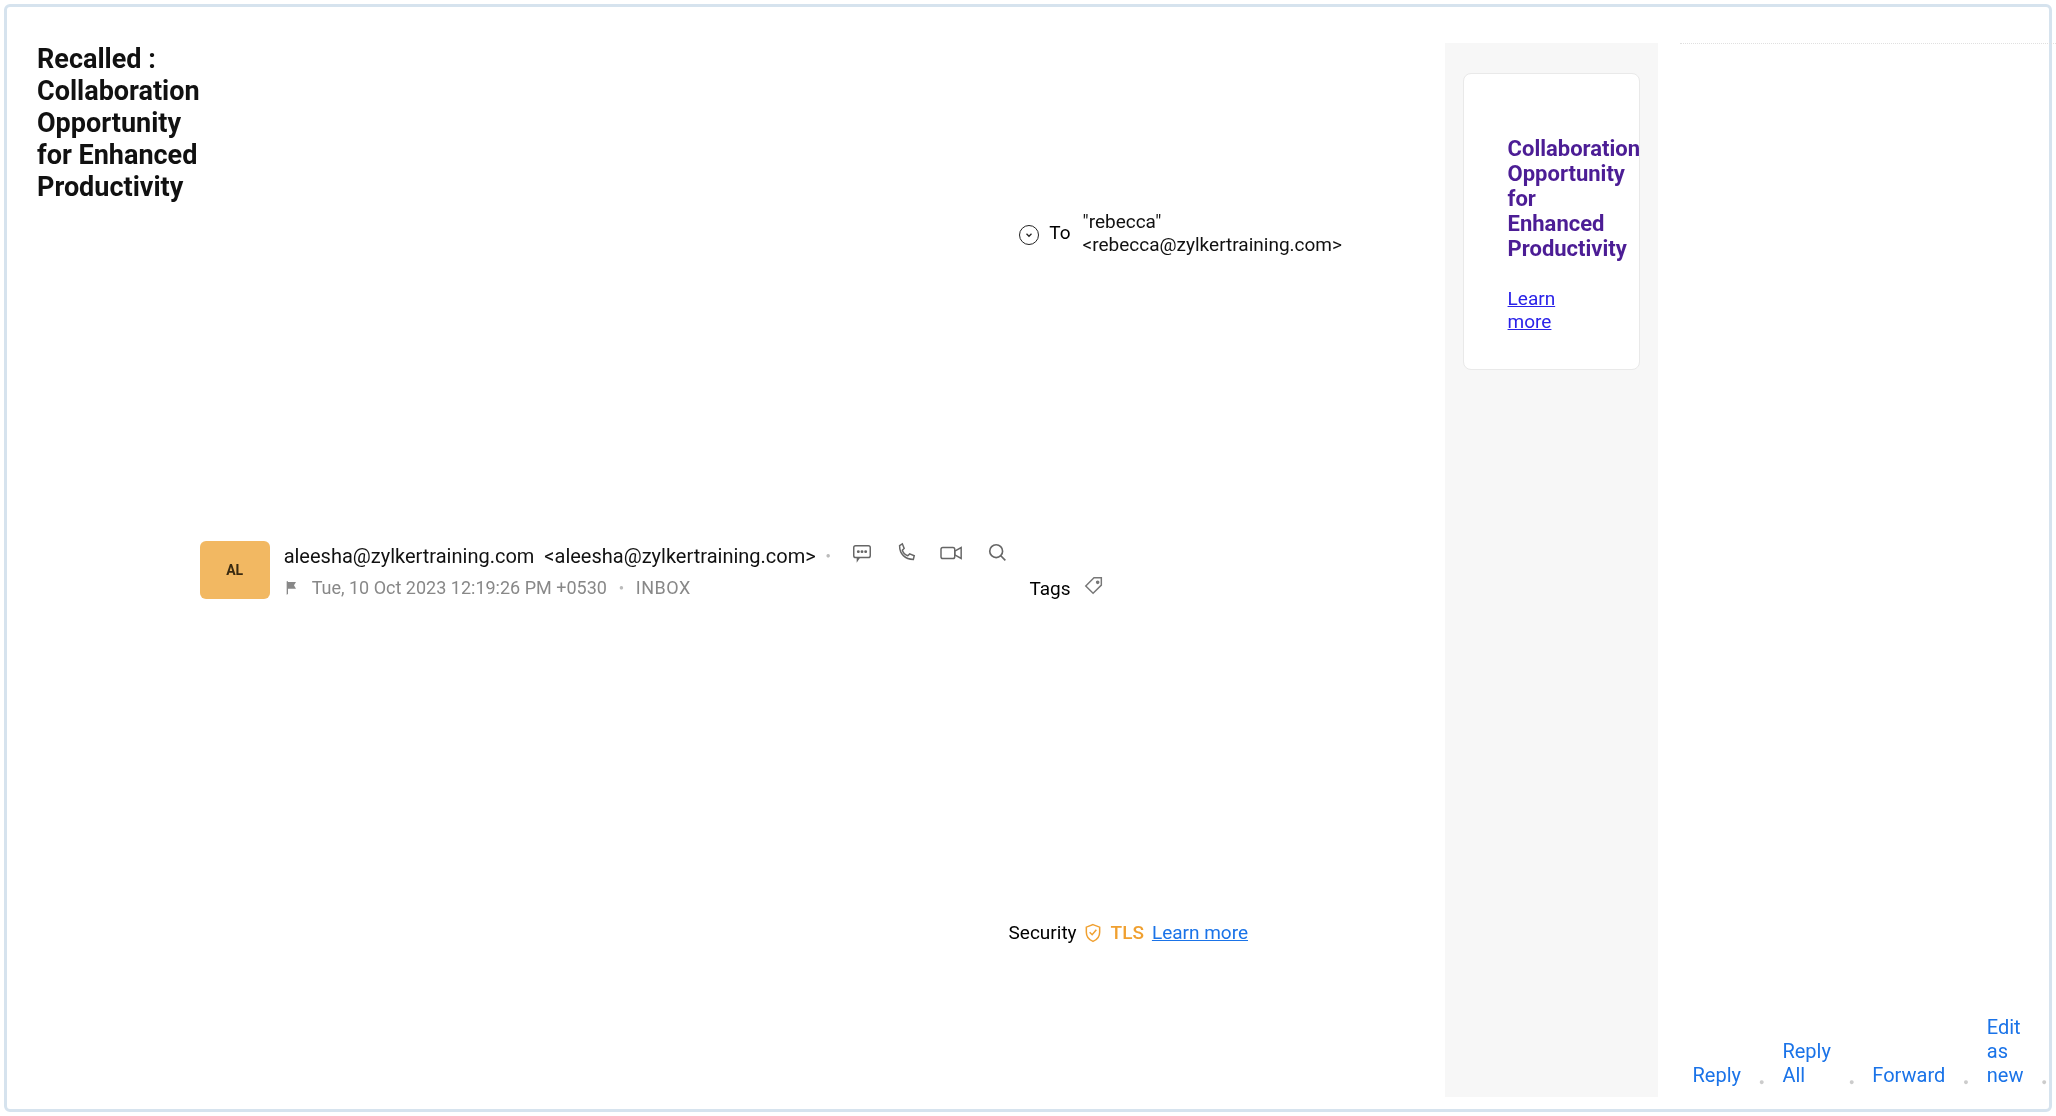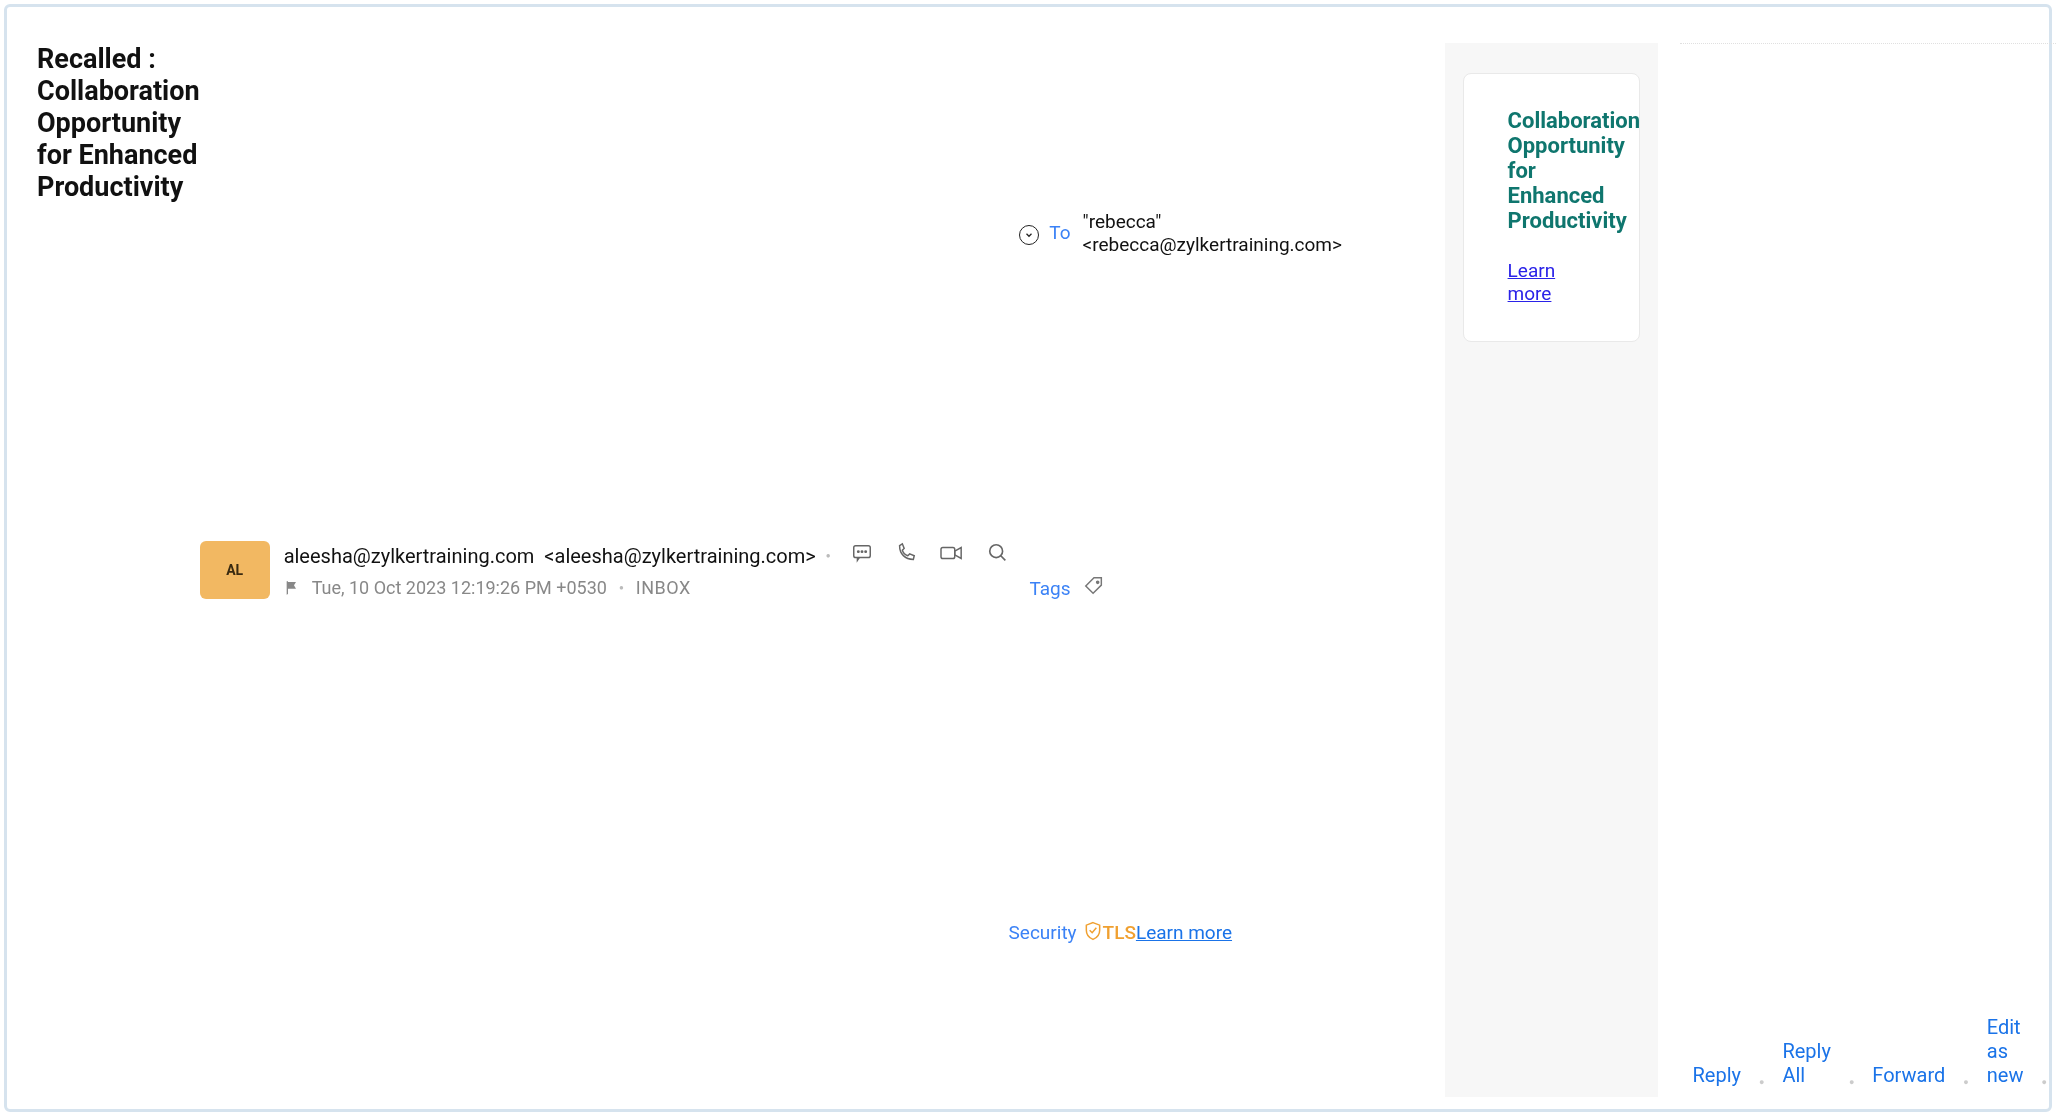--- a/index.html
+++ b/index.html
@@ -72,32 +72,32 @@
   }
   .folder-badge { color: #888; letter-spacing: 0.5px; }
   .fields {
     margin-top: 14px;
     display: grid;
     grid-template-columns: 74px auto;
     row-gap: 14px;
     align-items: center;
     font-size: 19px;
   }
-  .fields .label { color: #3b82f6; text-align: right; padding-right: 12px; }
+  .fields .label { color: #000000; text-align: right; padding-right: 12px; }
   .chevron-badge {
     width: 20px; height: 20px;
     border: 1.5px solid #222; border-radius: 50%;
     display:inline-flex; align-items:center; justify-content:center;
     margin-right: 6px;
     position: relative;
     top: 1px;
   }
   .tag-icon { color:#777; display:inline-flex; }
   .to-value { color:#111; }
-  .sec-row { display:flex; align-items:flex-start; }
+  .sec-row { display:flex; align-items:center; gap:8px; }
   .shield-icon { color:#f0a030; display:inline-flex; }
   .tls-text { color:#f0a030; font-weight:500; }
   .link { color:#1a73e8; text-decoration: underline; cursor:pointer; }
   .link-blue { color:#2a22e8; text-decoration: underline; cursor:pointer; }
   .divider {
     height: 1px;
     background: #eee;
     margin-top: 20px;
   }
   .body-area {
@@ -127,21 +127,22 @@
   }
   .recall-icon-wrap { position: relative; width: 52px; height: 40px; }
   .recall-head-title {
     font-size: 24px;
     font-weight: 700;
     color: #8a8a8a;
   }
   .recall-subj {
     font-size: 22px;
     font-weight: 700;
-    color: #0f766e;
+    color: #4c1d95;
+    margin-top: 28px;
     margin-bottom: 16px;
   }
   .recall-text {
     font-size: 19px;
     color: #222;
     line-height: 1.5;
   }
   .recall-learn {
     margin-top: 26px;
     font-size: 19px;

